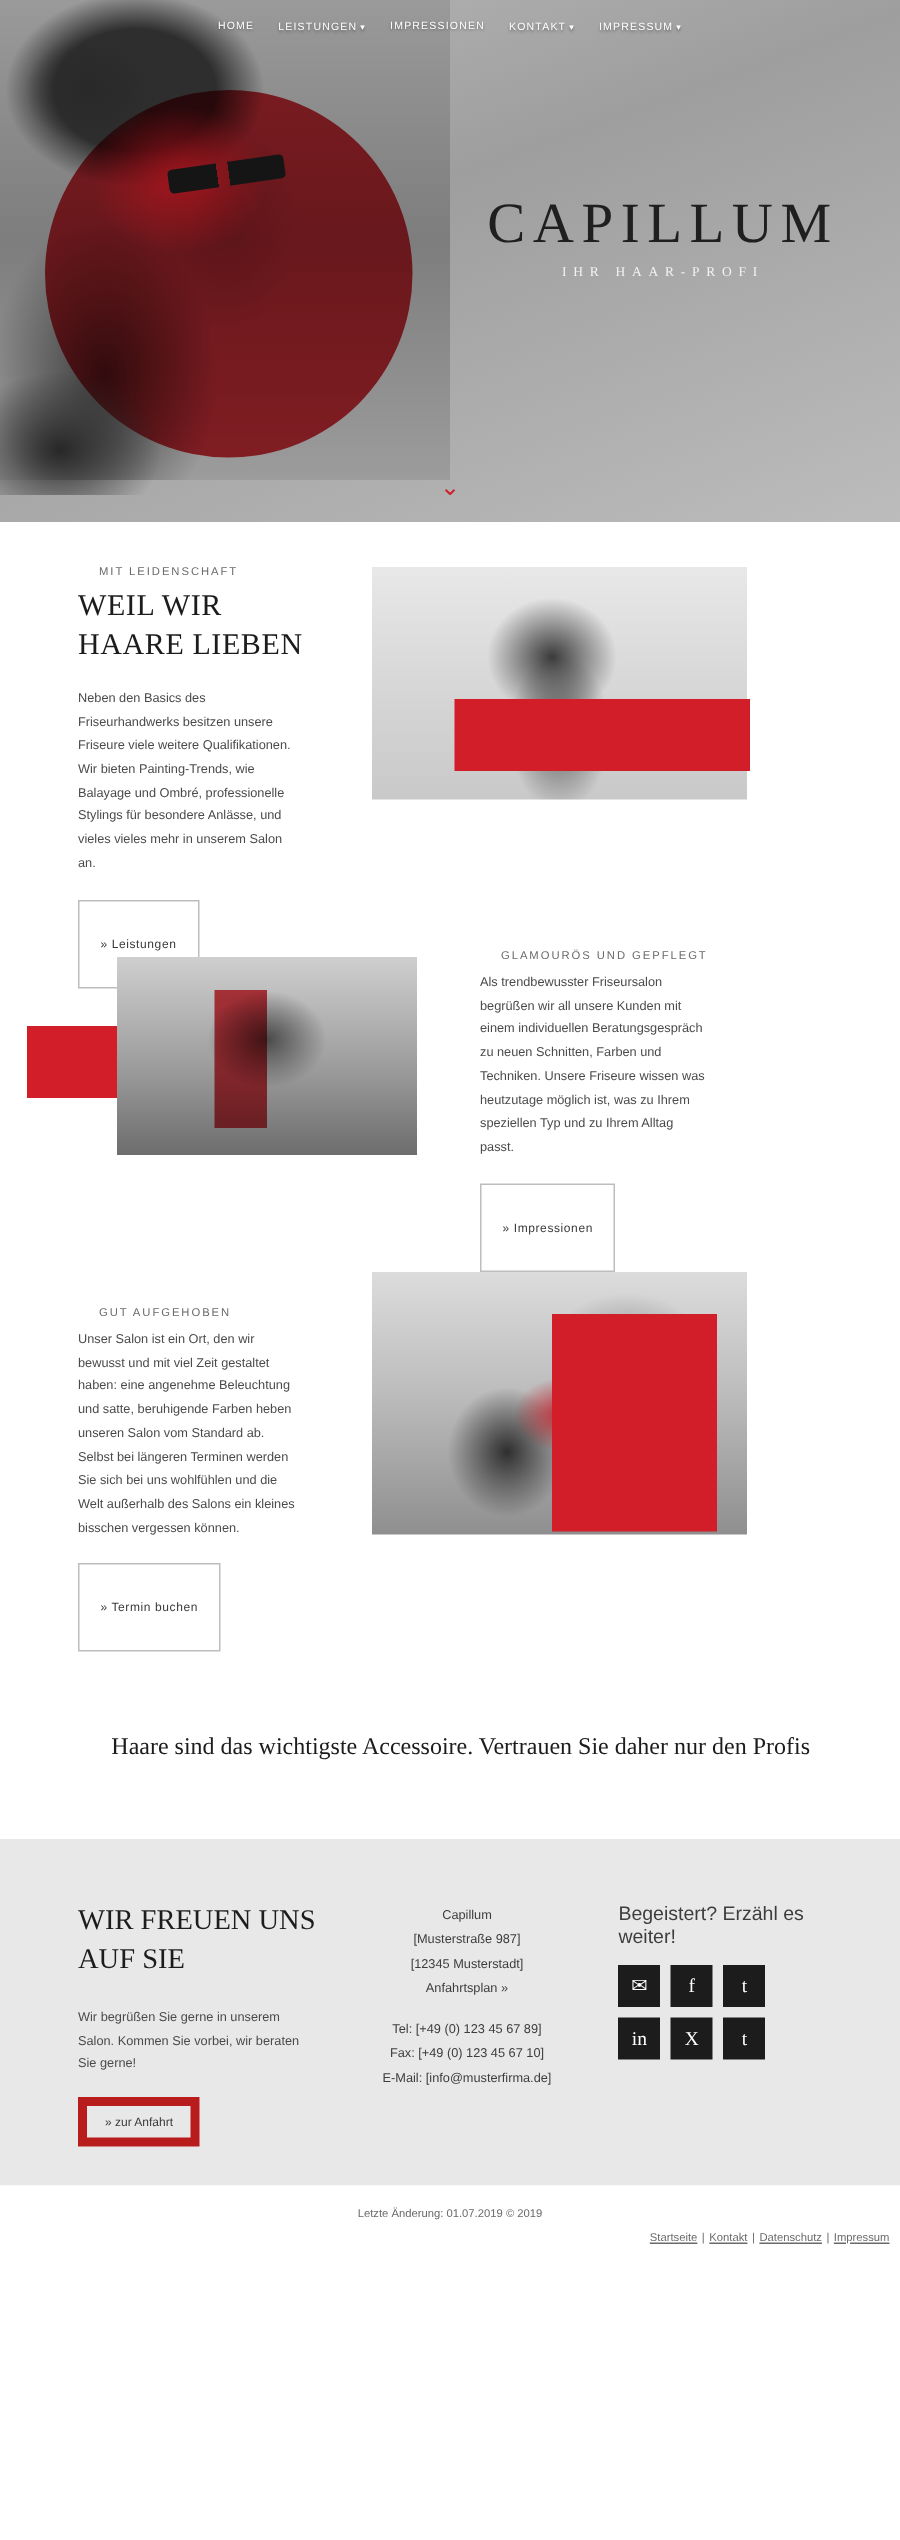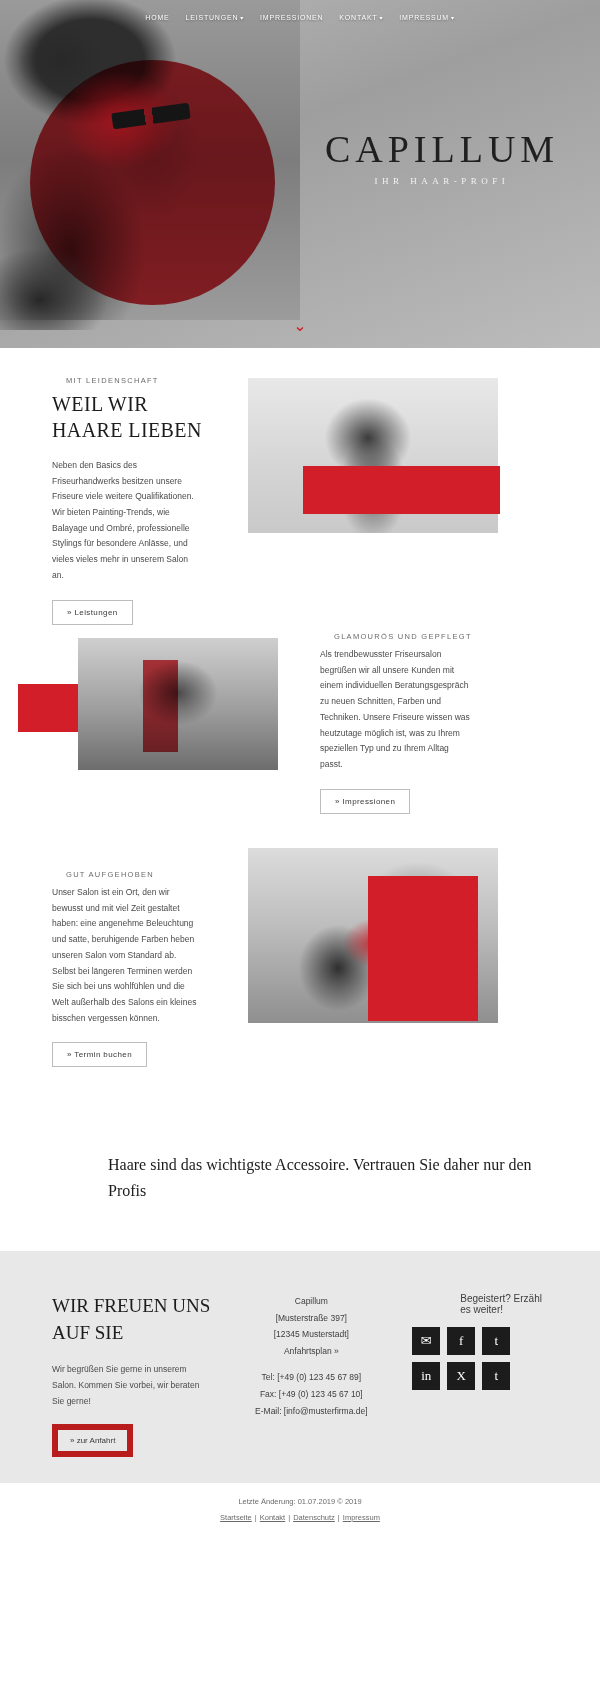--- a/index.html
+++ b/index.html
@@ -124,21 +124,21 @@
     color: #4a4a4a;
     max-width: 150px;
   }
   .btn {
     display: inline-block;
     margin-top: 16px;
     border: 1px solid #bdbdbd;
     background: #fff;
     font-size: 8px;
     color: #3a3a3a;
-    padding: 7px 14px;
+    padding: 24px 14px;
     letter-spacing: .4px;
     text-decoration: none;
     cursor: pointer;
   }
 
   
   .photo { position: absolute; overflow: hidden; }
   .redbar { position: absolute; background: #d21e28; }
 
   
@@ -176,23 +176,22 @@
       linear-gradient(180deg,#dcdcdc 0%,#bdbdbd 45%,#8f8f8f 100%);
   }
   #sec3 .redbar { left: 368px; top: 28px; width: 110px; height: 145px; }
   #sec3 .hairred {
     position: absolute; left: 330px; top: 60px; width: 90px; height: 70px;
     background: radial-gradient(ellipse 45px 34px at 45px 35px, rgba(190,25,35,.9) 0%, rgba(190,25,35,0) 72%);
   }
 
   
   #quote {
-    text-align: left;
+    text-align: right;
     padding: 34px 60px 48px;
-    margin-left: 48px;
   }
   #quote p {
     font-family: "Liberation Serif", serif;
     font-size: 16px;
     line-height: 1.6;
     color: #1c1c1c;
   }
 
   
   footer { background: #e8e8e8; padding: 42px 52px 26px; }
@@ -203,21 +202,21 @@
     font-weight: normal;
     font-size: 19px;
     line-height: 1.4;
     color: #1c1c1c;
     margin-bottom: 16px;
   }
   .f-col1 p { font-size: 8.5px; line-height: 1.85; color: #4a4a4a; }
   .f-col2 { width: 170px; text-align: center; font-size: 8.5px; line-height: 1.95; color: #3d3d3d; }
   .f-col2 a { color: #3d3d3d; text-decoration: none; }
   .f-col3 { width: 150px; }
-  .f-col3 .tagline { font-size: 10px; color: #3d3d3d; margin-bottom: 12px; margin-left: 48px; }
+  .f-col3 .tagline { font-size: 13px; color: #3d3d3d; margin-bottom: 12px; }
   .social { display: flex; flex-wrap: wrap; gap: 7px; width: 132px; }
   .social a {
     width: 28px; height: 28px;
     background: #1c1c1c;
     color: #fff;
     display: flex; align-items: center; justify-content: center;
     font-size: 13px;
     text-decoration: none;
     font-family: "Liberation Serif", serif;
   }
@@ -232,21 +231,21 @@
     text-decoration: none;
   }
 
   
   .bottom {
     text-align: center;
     padding: 14px 4px 16px;
     background: #fff;
   }
   .bottom .upd { font-size: 7.5px; color: #6a6a6a; margin-bottom: 7px; }
-  .bottom .links { font-size: 7.5px; color: #6a6a6a; }
+  .bottom .links { font-size: 7.5px; color: #6a6a6a; text-align: right; }
   .bottom .links a { color: #6a6a6a; text-decoration: underline; margin: 0 3px; }
 </style>
 </head>
 <body>
 
 <div class="hero">
   <div class="hero-photo"></div>
   <div class="hero-circle"></div>
   <div class="hero-figure"></div>
   <div class="hero-glasses"></div>
@@ -307,21 +306,21 @@
 <footer>
   <div class="f-grid">
     <div class="f-col1">
       <h3>WIR FREUEN UNS AUF SIE</h3>
       <p>Wir begrüßen Sie gerne in unserem Salon. Kommen Sie vorbei, wir beraten Sie gerne!</p>
       <a class="f-btn" href="#">» zur Anfahrt</a>
     </div>
 
     <div class="f-col2">
       <div>Capillum</div>
-      <div>[Musterstraße 397]</div>
+      <div>[Musterstraße 987]</div>
       <div>[12345 Musterstadt]</div>
       <div><a href="#">Anfahrtsplan »</a></div>
       <div style="height:10px"></div>
       <div>Tel: [+49 (0) 123 45 67 89]</div>
       <div>Fax: [+49 (0) 123 45 67 10]</div>
       <div>E-Mail: [info@musterfirma.de]</div>
     </div>
 
     <div class="f-col3">
       <div class="tagline">Begeistert? Erzähl es weiter!</div>

